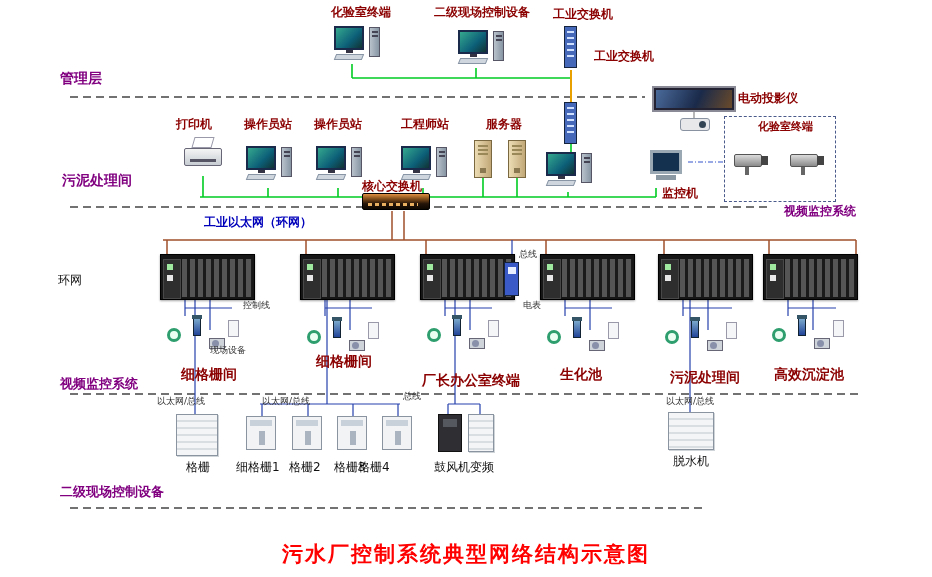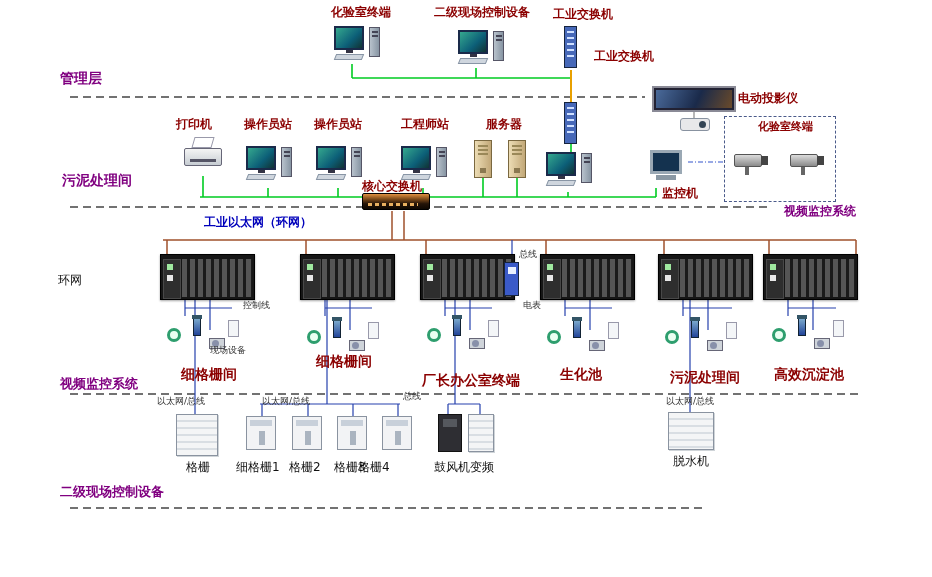--- a/index.html
+++ b/index.html
@@ -311,14 +311,15 @@
   <div class="lbl blk" style="left:186px;top:461px">格栅</div>
   <div class="lbl blk" style="left:236px;top:461px">细格栅1</div>
   <div class="lbl blk" style="left:289px;top:461px">格栅2</div>
   <div class="lbl blk" style="left:334px;top:461px">格栅3</div>
   <div class="lbl blk" style="left:358px;top:461px">格栅4</div>
   <div class="lbl blk" style="left:434px;top:461px">鼓风机变频</div>
   <div class="lbl blk" style="left:673px;top:455px">脱水机</div>
 
   <div class="lbl purple sm" style="left:60px;top:485px">二级现场控制设备</div>
 
+  <div class="lbl title" style="left:0;top:542px">污水厂控制系统典型网络结构示意图</div>
 
 </div>
 
 </body></html>

